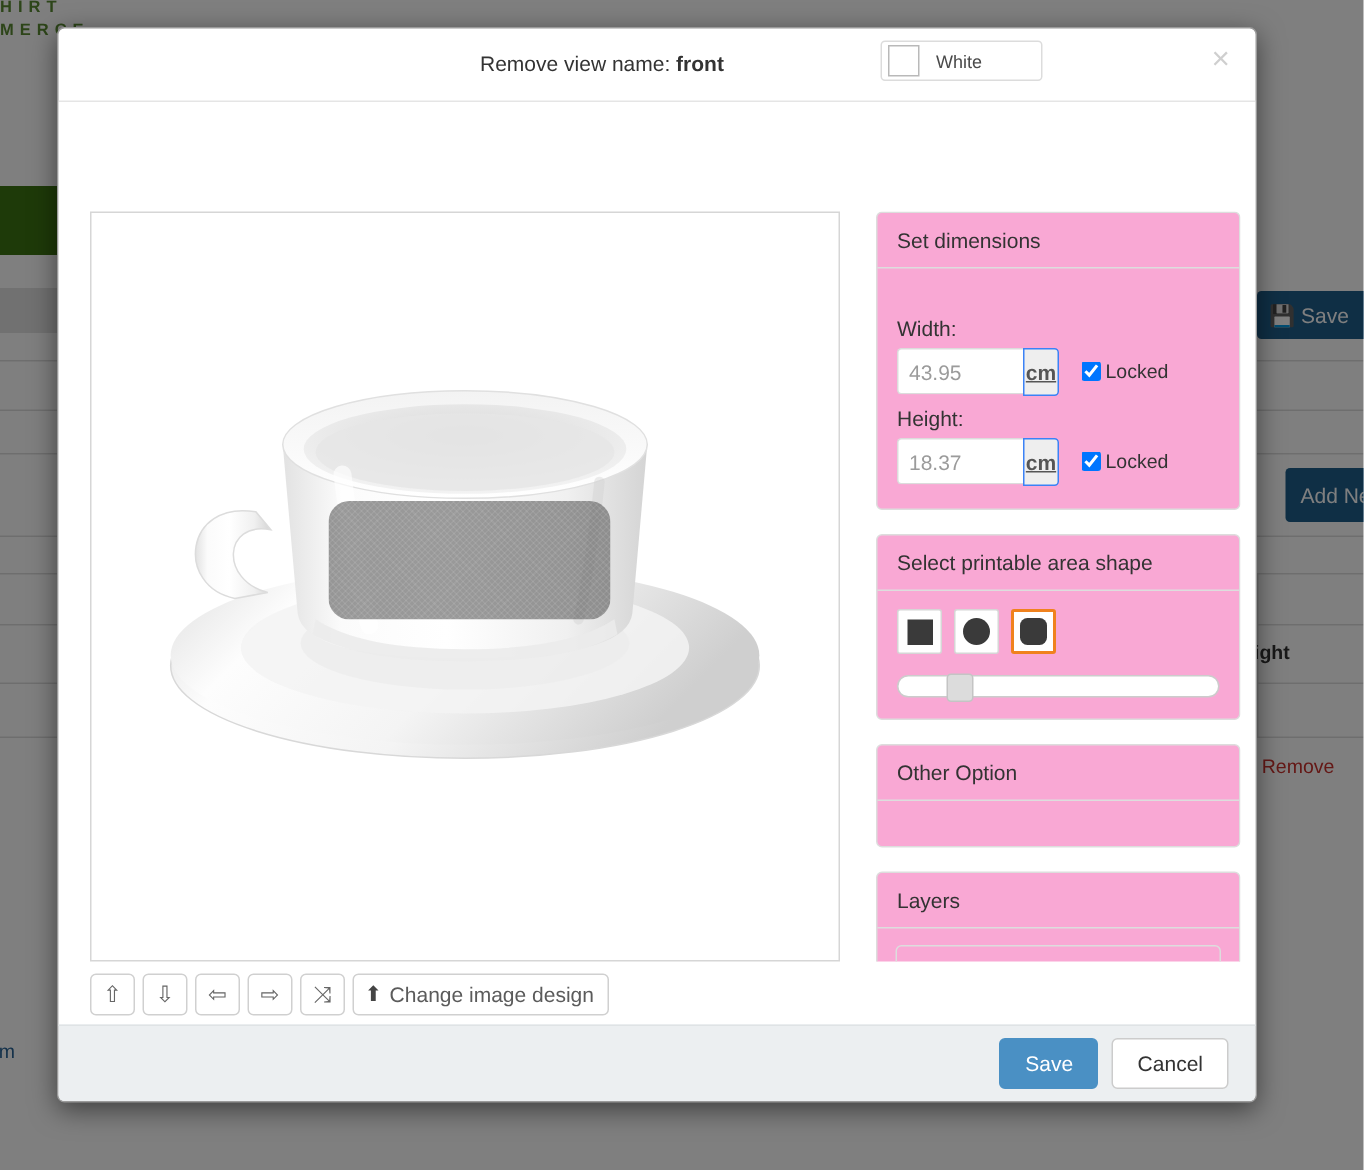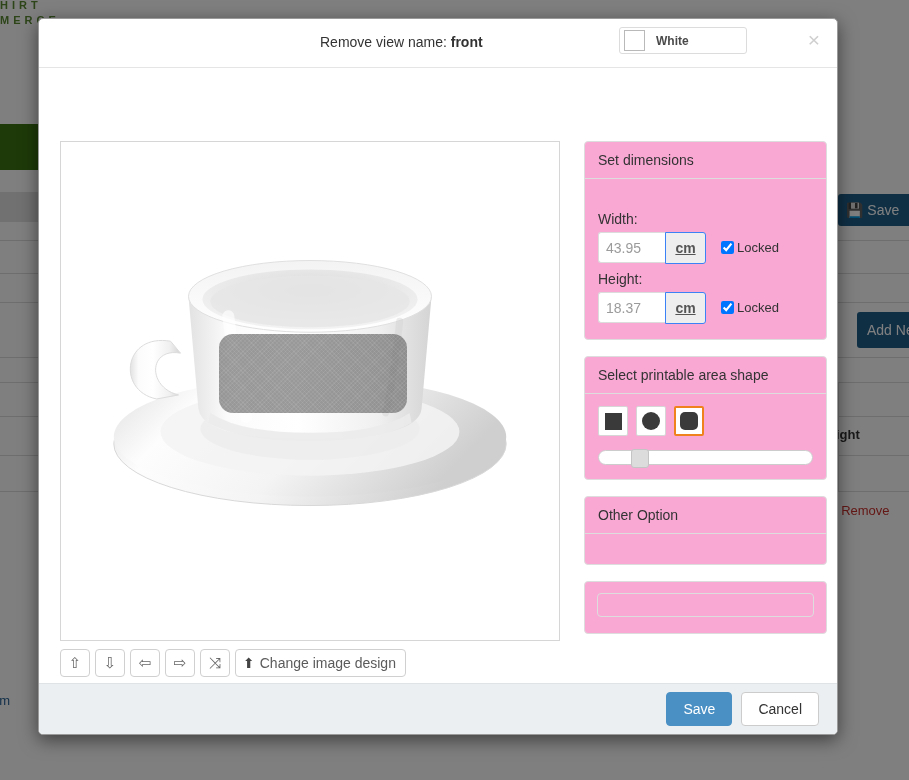--- a/index.html
+++ b/index.html
@@ -87,25 +87,25 @@
     position: absolute; left: 16px; top: 11px;
     font-size: 19px; color: #1a1a1a; font-weight: 400;
     letter-spacing: .1px;
   }
   .view-name {
     position: absolute; left: 281px; top: 15px;
     font-size: 14px; color: #333333;
   }
   .view-name b { font-weight: 700; }
   .color-swatch-btn {
-    position: absolute; left: 580px; top: 8px;
-    width: 128px; height: 27px;
+    position: absolute; left: 548px; top: 8px;
+    width: 108px; height: 27px;
     border: 1px solid #dcdcdc; border-radius: 3px;
     background: #ffffff;
-    display: flex; align-items: center; font-weight: bold;
+    display: flex; align-items: center;
   }
   .swatch-box {
     width: 21px; height: 21px; margin-left: 4px;
     border: 1px solid #b9b9b9; background: #ffffff;
     flex: 0 0 auto;
   }
   .swatch-label {
     margin-left: 11px; font-size: 12px; color: #4a4a4a;
   }
   .modal-close {
@@ -187,21 +187,21 @@
     border-bottom: 1px solid #dddddd;
     font-size: 14px; color: #333333;
   }
   .panel-body { padding: 12px 13px 14px 13px; }
   .panel-body.empty { height: 30px; padding: 0; }
 
   .field-label { font-size: 14px; color: #333; margin-bottom: 5px; margin-top: 20px; }
   .field-row { display: flex; align-items: center; margin-bottom: 2px; }
   .input-group { display: flex; width: 108px; height: 31px; }
   .input-group input {
-    width: 67px; height: 31px;
+    width: 84px; height: 31px;
     border: 1px solid #dcdcdc; border-right: none;
     border-radius: 3px 0 0 3px;
     padding: 0 7px; font-size: 14px; color: #9b9b9b;
     font-family: "Liberation Sans", sans-serif;
     outline: none; background: #ffffff;
   }
   .input-addon {
     width: 41px; height: 32px;
     border: 1px solid #3b82f6; border-radius: 0 3px 3px 0;
     background: #eeeeee;
@@ -448,20 +448,21 @@
           </div>
         </div>
       </div>
 
       <div class="panel">
         <div class="panel-head">Other Option</div>
         <div class="panel-body empty"></div>
       </div>
 
       <div class="panel">
+        <div class="panel-head">Layers</div>
         <div class="panel-body" style="padding:0;height:40px;">
           <div class="layer-placeholder"></div>
         </div>
       </div>
 
     </div>
 
     <div class="scrollbar">
       
       

